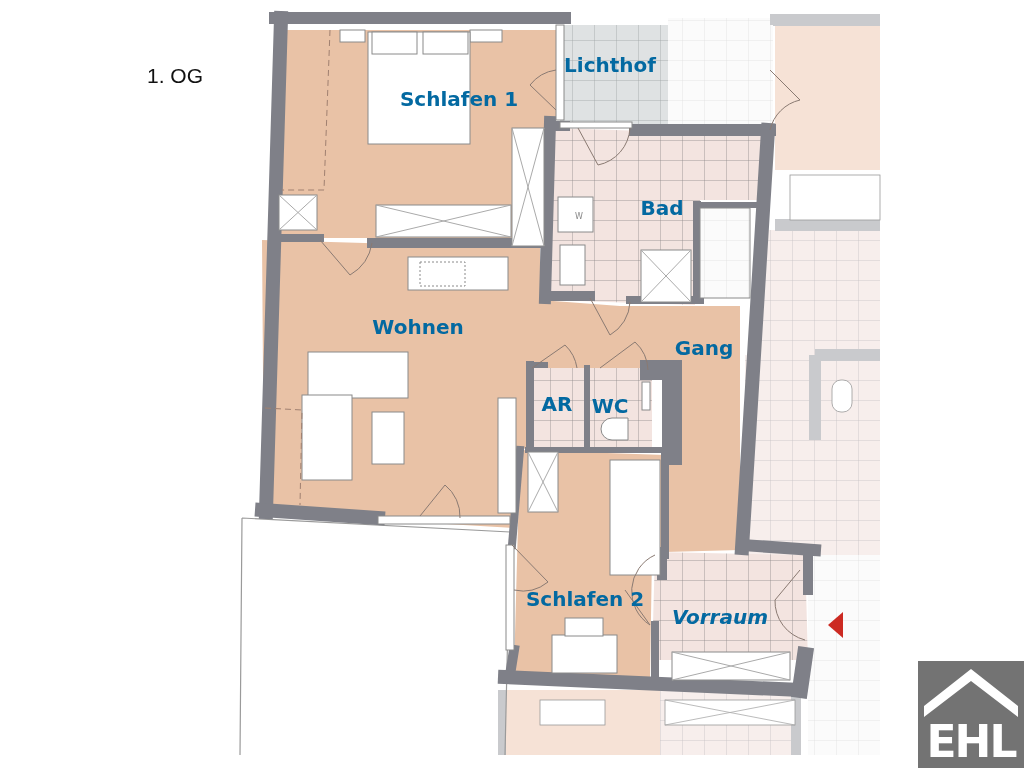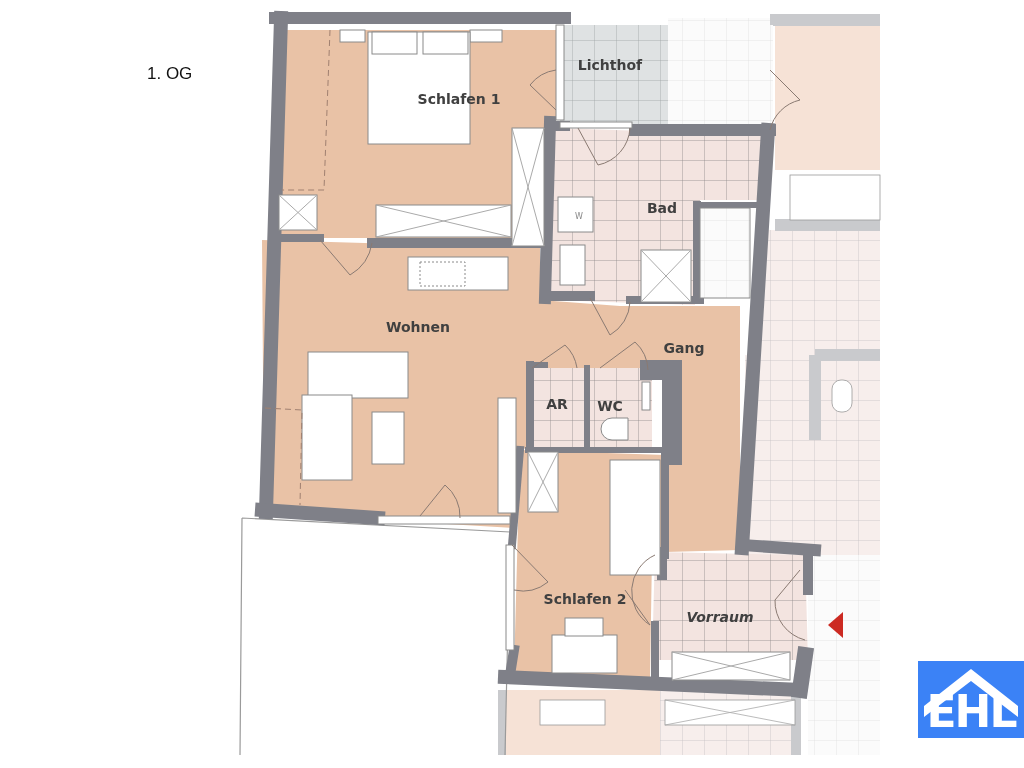--- a/index.html
+++ b/index.html
@@ -1,20 +1,20 @@
 <!DOCTYPE html>
 <html><head>
 <meta charset="utf-8">
 <style>
   html, body { margin:0; padding:0; background:#ffffff; }
   body { width:1024px; height:768px; position:relative; overflow:hidden; font-family:"Liberation Sans", sans-serif; }
-  .floor-label { position:absolute; left:147px; top:64px; font-size:17px; color:#111; }
+  .floor-label { position:absolute; left:147px; top:64px; font-size:21px; color:#111; }
   svg.plan { position:absolute; left:0; top:0; width:1024px; height:768px; }
-  .room-label { position:absolute; font-family:"DejaVu Sans", sans-serif; font-weight:bold; font-size:14px; color:#404040; white-space:nowrap; transform:translate(-50%,-50%); }
-  .ehl { position:absolute; left:918px; top:661px; width:106px; height:77px; background:#3b82f6; }
+  .room-label { position:absolute; font-family:"DejaVu Sans", sans-serif; font-weight:bold; font-size:20px; color:#0369a1; white-space:nowrap; transform:translate(-50%,-50%); }
+  .ehl { position:absolute; left:918px; top:661px; width:106px; height:107px; background:#737373; }
   .ehl-text { position:absolute; left:0; width:106px; bottom:2px; text-align:center; color:#fff; font-family:"DejaVu Sans", sans-serif; font-weight:bold; font-size:44px; letter-spacing:-2px; line-height:48px; }
 </style>
 </head>
 <body>
 
 <div class="floor-label">1. OG</div>
 
 <svg class="plan" viewBox="0 0 1024 768">
   <defs>
     <pattern id="tile" width="22" height="20" patternUnits="userSpaceOnUse">
@@ -177,21 +177,21 @@
 
   <polygon points="828,625 843,612 843,638" fill="#cc2a22"></polygon>
 
   <text x="575" y="219" font-size="8" fill="#888" font-family="DejaVu Sans, sans-serif">W</text>
 </svg>
 
 <div class="room-label" style="left:419px;top:99px;margin-left:40px;">Schlafen 1</div>
 <div class="room-label" style="left:610px;top:65px;">Lichthof</div>
 <div class="room-label" style="left:632px;top:208px;margin-left:30px;">Bad</div>
 <div class="room-label" style="left:418px;top:327px;text-align:center;">Wohnen</div>
-<div class="room-label" style="left:684px;top:348px;">Gang</div>
+<div class="room-label" style="left:704px;top:348px;">Gang</div>
 <div class="room-label" style="left:557px;top:404px;">AR</div>
 <div class="room-label" style="left:610px;top:406px;">WC</div>
 <div class="room-label" style="left:585px;top:599px;">Schlafen 2</div>
 <div class="room-label" style="left:720px;top:617px;font-style:italic;">Vorraum</div>
 
 <div class="ehl">
   <svg width="106" height="60" viewBox="0 0 106 60" style="position:absolute;left:0;top:0">
     <polygon points="53,8 100,45 100,56 53,20 6,56 6,45" fill="#ffffff"></polygon>
   </svg>
   <div class="ehl-text">EHL</div>

